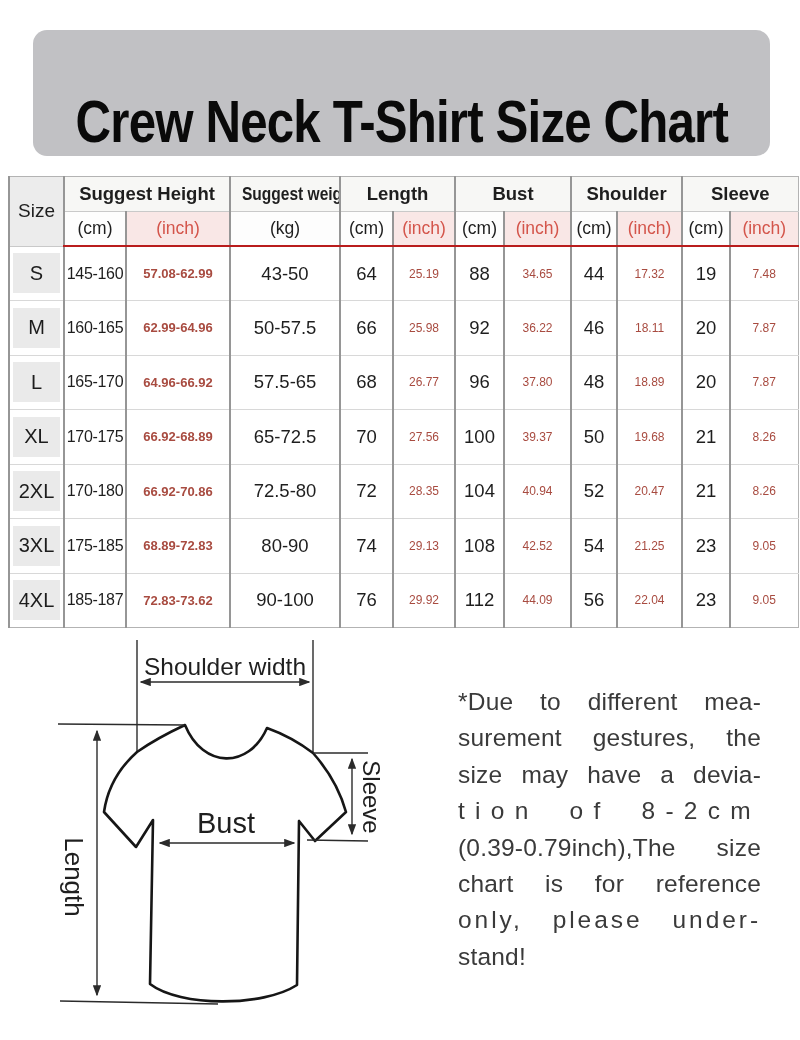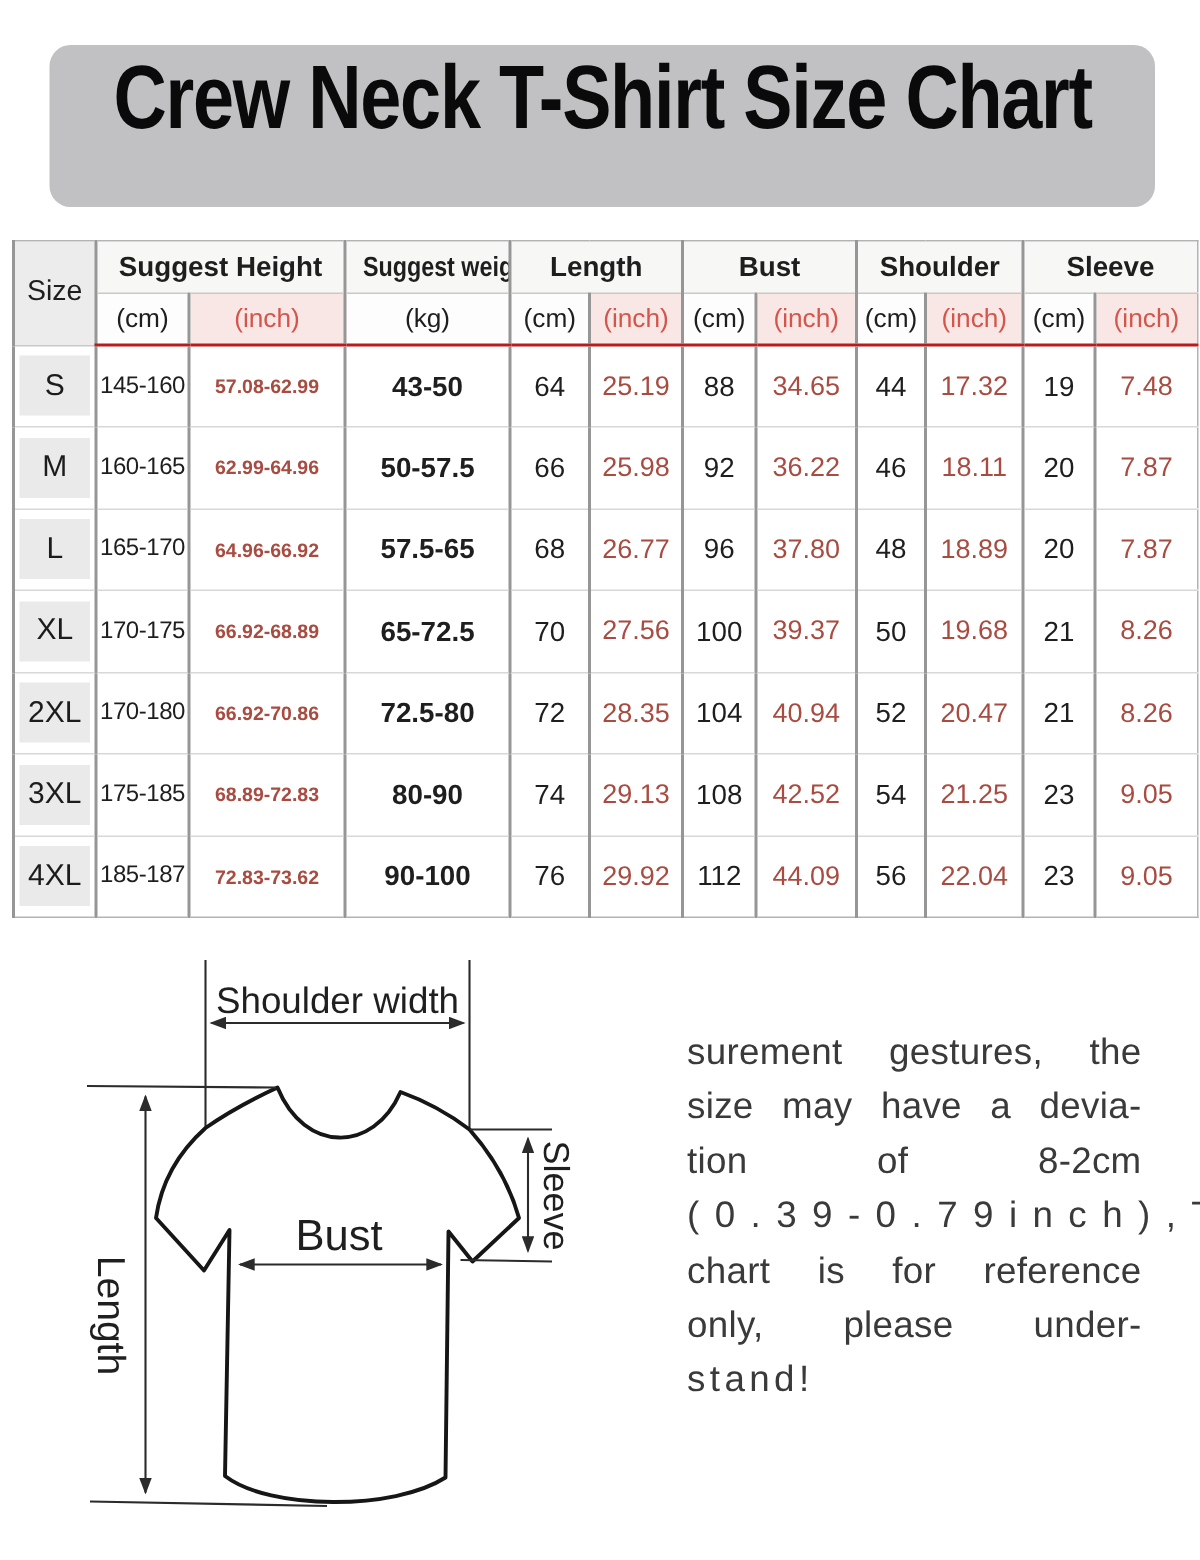--- a/index.html
+++ b/index.html
@@ -2,31 +2,31 @@
 <html><head>
 <meta charset="utf-8">
 <style>
   html,body{margin:0;padding:0;}
   body{
     width:800px;height:1040px;position:relative;overflow:hidden;
     background:#ffffff;font-family:"Liberation Sans",sans-serif;
   }
   
   .banner{
-    position:absolute;left:33px;top:30px;width:737px;height:108px;
+    position:absolute;left:33px;top:30px;width:737px;height:126px;
     background:#c1c1c4;border-radius:14px;
-    display:flex;align-items:flex-start;justify-content:center;
+    display:flex;align-items:flex-end;justify-content:center;
   }
   .banner-text{
     font-size:60px;font-weight:bold;color:#0a0a0a;letter-spacing:-1px;
     transform:scaleX(0.82);white-space:nowrap;display:inline-block;
   }
   
   .size-table{
-    position:absolute;left:8px;top:160px;width:789px;
+    position:absolute;left:8px;top:176px;width:789px;
     border-collapse:collapse;table-layout:fixed;
     border:1px solid #b3b3b3;
   }
   .size-table th,.size-table td{
     border-left:2px solid #969696;
     text-align:center;vertical-align:middle;padding:0;
     overflow:hidden;white-space:nowrap;color:#1e1e1e;
   }
   .size-table thead tr:first-child th{height:34px;border-bottom:1px solid #c9c9c9;background:#f7f7f5;}
   .size-table thead tr:last-child th{height:33px;border-bottom:2px solid #b91c1c;background:#fdfdfd;}
@@ -39,23 +39,23 @@
   .inch-h{background:#f9e7e6 !important;color:#d4554b !important;}
   .red{color:#a84b40 !important;}
   .c-size{background:#ffffff;}
   .size-box{
     width:47px;height:40px;margin:0 auto;background:#eaeaea;
     display:flex;align-items:center;justify-content:center;
     font-size:20px;color:#1c1c1c;
   }
   .c-hcm{font-size:16px;letter-spacing:-0.3px;}
   .c-hin{font-size:13px;font-weight:bold;}
-  .c-kg{font-size:18.5px;font-weight:bold;}
+  .c-kg{font-size:18.5px;}
   .c-cm{font-size:18.5px;margin-left:38px;}
-  .c-in{font-size:18px;}
+  .c-in{font-size:12px;}
   
   .diagram{position:absolute;left:20px;top:628px;width:440px;height:400px;}
   .dim{stroke:#2b2b2b;stroke-width:1.4;fill:none;}
   .shirt{stroke:#161616;stroke-width:2.6;fill:#ffffff;stroke-linejoin:round;stroke-linecap:round;}
   .dlabel{font-family:"Liberation Sans",sans-serif;fill:#1f1f1f;}
   
   .note{position:absolute;left:458px;top:684px;width:303px;}
   .note-line{
     font-size:24.5px;line-height:36.4px;color:#3a3a3a;letter-spacing:0.2px;
     text-align:justify;text-align-last:justify;white-space:nowrap;
@@ -261,20 +261,21 @@
   <line class="dim" x1="332" y1="131" x2="332" y2="206" marker-start="url(#ah)" marker-end="url(#ah)"></line>
   <text class="dlabel" x="349" y="169" transform="rotate(90 349 169)" text-anchor="middle" dominant-baseline="middle" font-size="24">Sleeve</text>
 
   <line class="dim" x1="38" y1="96" x2="164" y2="97"></line>
   <line class="dim" x1="40" y1="373" x2="198" y2="376"></line>
   <line class="dim" x1="77" y1="103" x2="77" y2="367" marker-start="url(#ah)" marker-end="url(#ah)"></line>
   <text class="dlabel" x="52" y="249" transform="rotate(90 52 249)" text-anchor="middle" dominant-baseline="middle" font-size="26">Length</text>
 </svg>
 
 <div class="note">
+    <div class="note-line">*Due to different mea-</div>
     <div class="note-line">surement gestures, the</div>
     <div class="note-line">size may have a devia-</div>
     <div class="note-line">tion of 8-2cm</div>
     <div class="note-line">(0.39-0.79inch),The size</div>
     <div class="note-line">chart is for reference</div>
     <div class="note-line">only, please under-</div>
     <div class="note-line">stand!</div>
   </div>
 
 </body></html>

